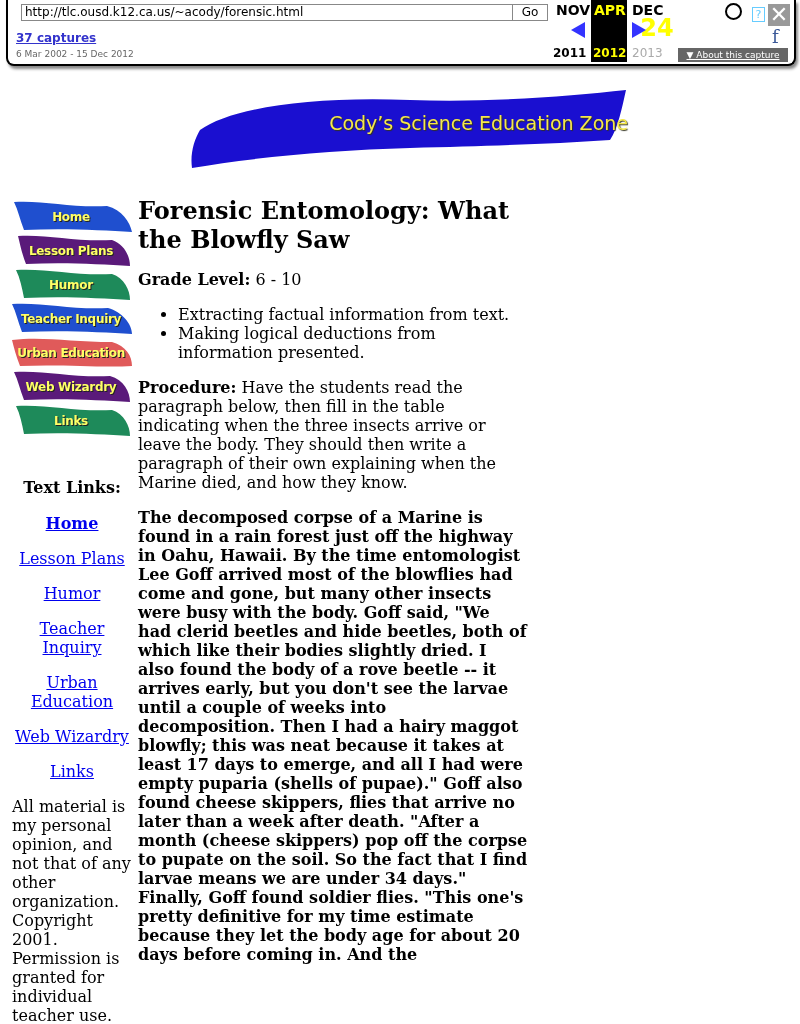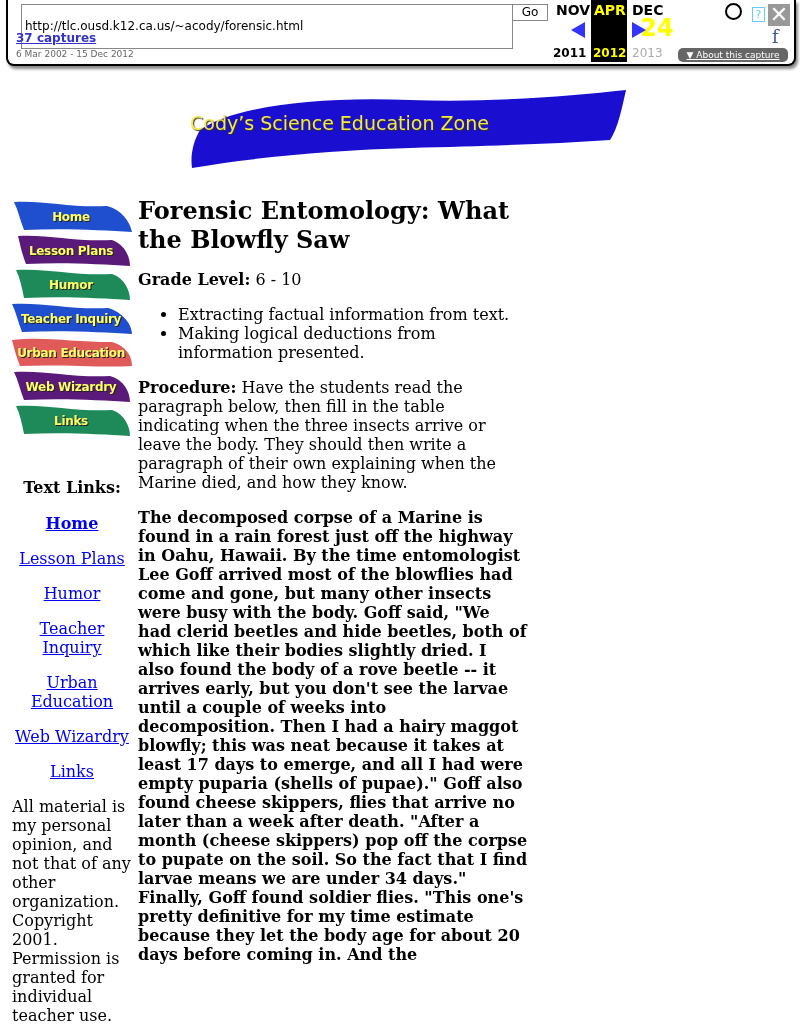--- a/index.html
+++ b/index.html
@@ -3,44 +3,44 @@
 <meta charset="utf-8">
 <style>
   html, body { margin: 0; padding: 0; background: #fff; }
   body { width: 800px; height: 1024px; overflow: hidden; position: relative; font-family: "DejaVu Serif", serif; color: #000; }
 
   
   .wb { position: absolute; left: 6px; top: 0; width: 786px; height: 64px; background: #fff;
         border: 2px solid #000; border-top: none; border-radius: 0 0 8px 8px;
         box-shadow: 2px 3px 3px #888; }
   .wb-url { position: absolute; left: 13px; top: 4px; width: 484px; height: 15px; border: 1px solid #888;
-        font-family: "DejaVu Sans", sans-serif; font-size: 12px; line-height: 15px; padding: 14px 3px; color: #000; background:#fff; }
+        font-family: "DejaVu Sans", sans-serif; font-size: 12px; line-height: 15px; padding: 0 3px; color: #000; background:#fff; }
   .wb-go { position: absolute; left: 504px; top: 4px; width: 34px; height: 15px; border: 1px solid #888;
         font-family: "DejaVu Sans", sans-serif; font-size: 12px; line-height: 15px; text-align: center; background:#fff; }
   .wb-captures { position: absolute; left: 8px; top: 31px; font-family: "DejaVu Sans", sans-serif; font-weight: bold;
         font-size: 12px; color: #3333cc; text-decoration: underline; }
   .wb-range { position: absolute; left: 8px; top: 49px; font-family: "DejaVu Sans", sans-serif; font-size: 9px; color: #666; }
   .wb-month { position: absolute; top: 2px; font-family: "DejaVu Sans", sans-serif; font-weight: bold; font-size: 14px; }
   .wb-year { position: absolute; top: 46px; font-family: "DejaVu Sans", sans-serif; font-weight: bold; font-size: 12px; }
   .wb-cur { position: absolute; left: 583px; top: 0; width: 36px; height: 62px; background: #000; }
   .wb-day { position: absolute; left: 583px; top: 14px; width: 36px; text-align: center; font-family: "DejaVu Sans", sans-serif;
         font-weight: bold; font-size: 24px; color: #ffff00; padding-left: 48px; }
   .wb-arrow { position: absolute; top: 22px; width: 0; height: 0; border-top: 8px solid transparent; border-bottom: 8px solid transparent; }
-  .wb-about { position: absolute; left: 670px; top: 48px; width: 110px; height: 14px; background: #666; border-radius: 5px;
+  .wb-about { position: absolute; left: 670px; top: 48px; width: 110px; height: 14px; background: #666; border-radius: 0;
         color: #fff; font-family: "DejaVu Sans", sans-serif; font-size: 9px; line-height: 14px; text-align: center; text-decoration: underline; }
   .wb-circle { position: absolute; left: 717px; top: 3px; width: 13px; height: 13px; border: 2px solid #000; border-radius: 50%; }
   .wb-help { position: absolute; left: 744px; top: 7px; width: 11px; height: 13px; border: 1px solid #6cf; color:#6cf;
         font-family: "DejaVu Sans", sans-serif; font-size: 11px; line-height: 13px; text-align:center; }
   .wb-close { position: absolute; left: 760px; top: 4px; width: 22px; height: 22px; background: #999; color: #fff;
         font-family: "DejaVu Sans", sans-serif; font-size: 22px; line-height: 22px; text-align: center; font-weight: bold; }
   .wb-fb { position: absolute; left: 764px; top: 26px; color: #3b5998; font-family: "DejaVu Serif", serif; font-size: 18px; }
 
   
   .banner { position: absolute; left: 190px; top: 88px; width: 438px; height: 80px; }
-  .banner-text { position: absolute; left: 0; top: 24px; width: 438px; text-align: left; font-family: "DejaVu Sans", sans-serif;
+  .banner-text { position: absolute; left: 0; top: 24px; width: 438px; text-align: right; font-family: "DejaVu Sans", sans-serif;
         font-size: 19px; color: #f5e84a; text-shadow: 1px 1px 1px #332; }
 
   
   .nav { position: absolute; left: 12px; top: 200px; width: 122px; }
   .nav-btn { position: relative; width: 122px; height: 34px; margin-bottom: 0; display: block; cursor: pointer; }
   .nav-btn svg { position: absolute; left: 0; top: 0; }
   .nav-btn span { position: absolute; left: 0; width: 118px; text-align: center; top: 10px; font-family: "DejaVu Sans", sans-serif;
         font-weight: bold; font-size: 12px; color: #ffff66; text-shadow: 1px 1px 0 #222; letter-spacing: -0.3px; }
 
   

